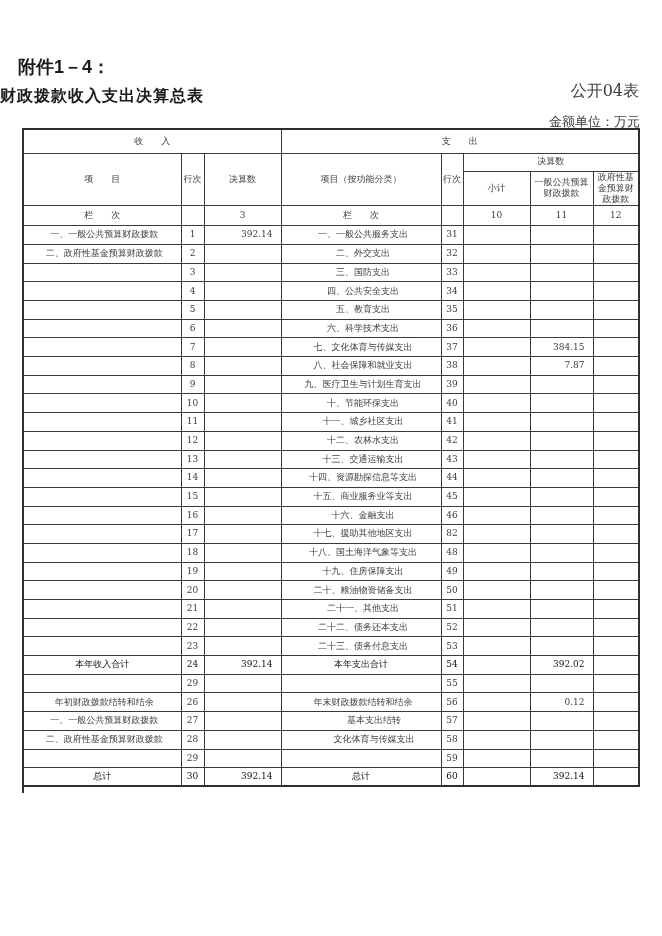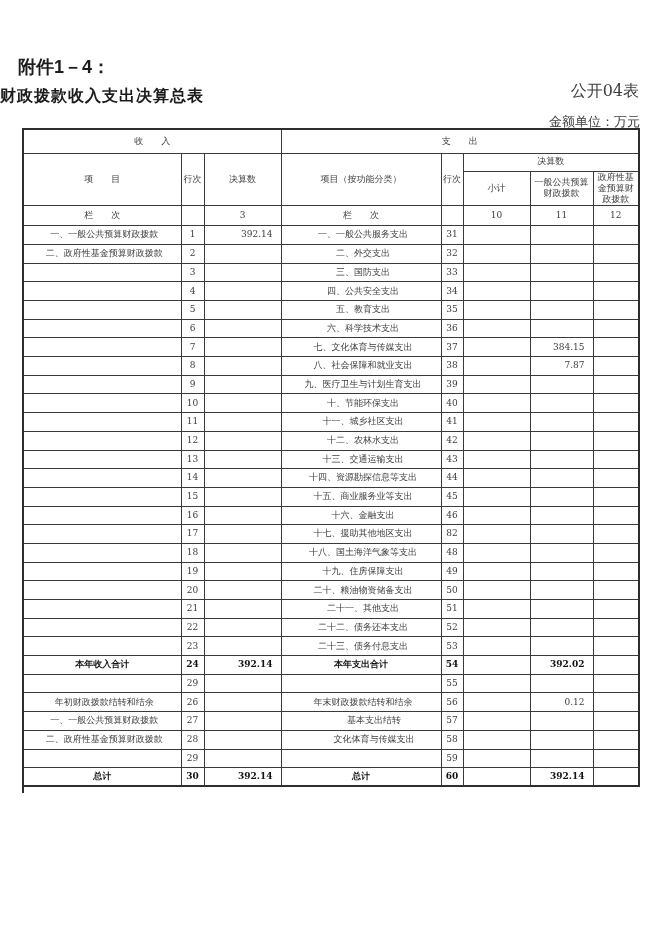--- a/index.html
+++ b/index.html
@@ -40,21 +40,21 @@
   tbody tr{height:18.7px;}
   .hc{text-align:center;font-size:9.5px;}
   .hc-big{text-align:center;font-size:10.5px;}
   .hc-wrap{text-align:center;font-size:9px;padding:0 3px !important;line-height:1.35;}
   .c-income-item{text-align:center;padding-left:4px !important;}
   .c-expense-item{text-align:center;padding-left:4px !important;}
   .c-rowno{text-align:center;}
   .c-amount{text-align:right;padding-right:8px !important;}
   td.center{text-align:center;padding-left:0 !important;}
   td.indent{padding-left:26px !important;}
-  tr.bold-row td{font-weight:bold;color:#121212;}
+  tr.bold-row td{font-weight:normal;color:#121212;}
   .page-edge-mark{
     position:absolute;left:22px;top:784px;width:2px;height:9px;background:#2e2e2e;
   }
 </style>
 </head>
 <body>
 
 <div class="attachment-label">附件1－4：</div>
 <div class="page-title">财政拨款收入支出决算总表</div>
 <div class="table-code">公开04表</div>

